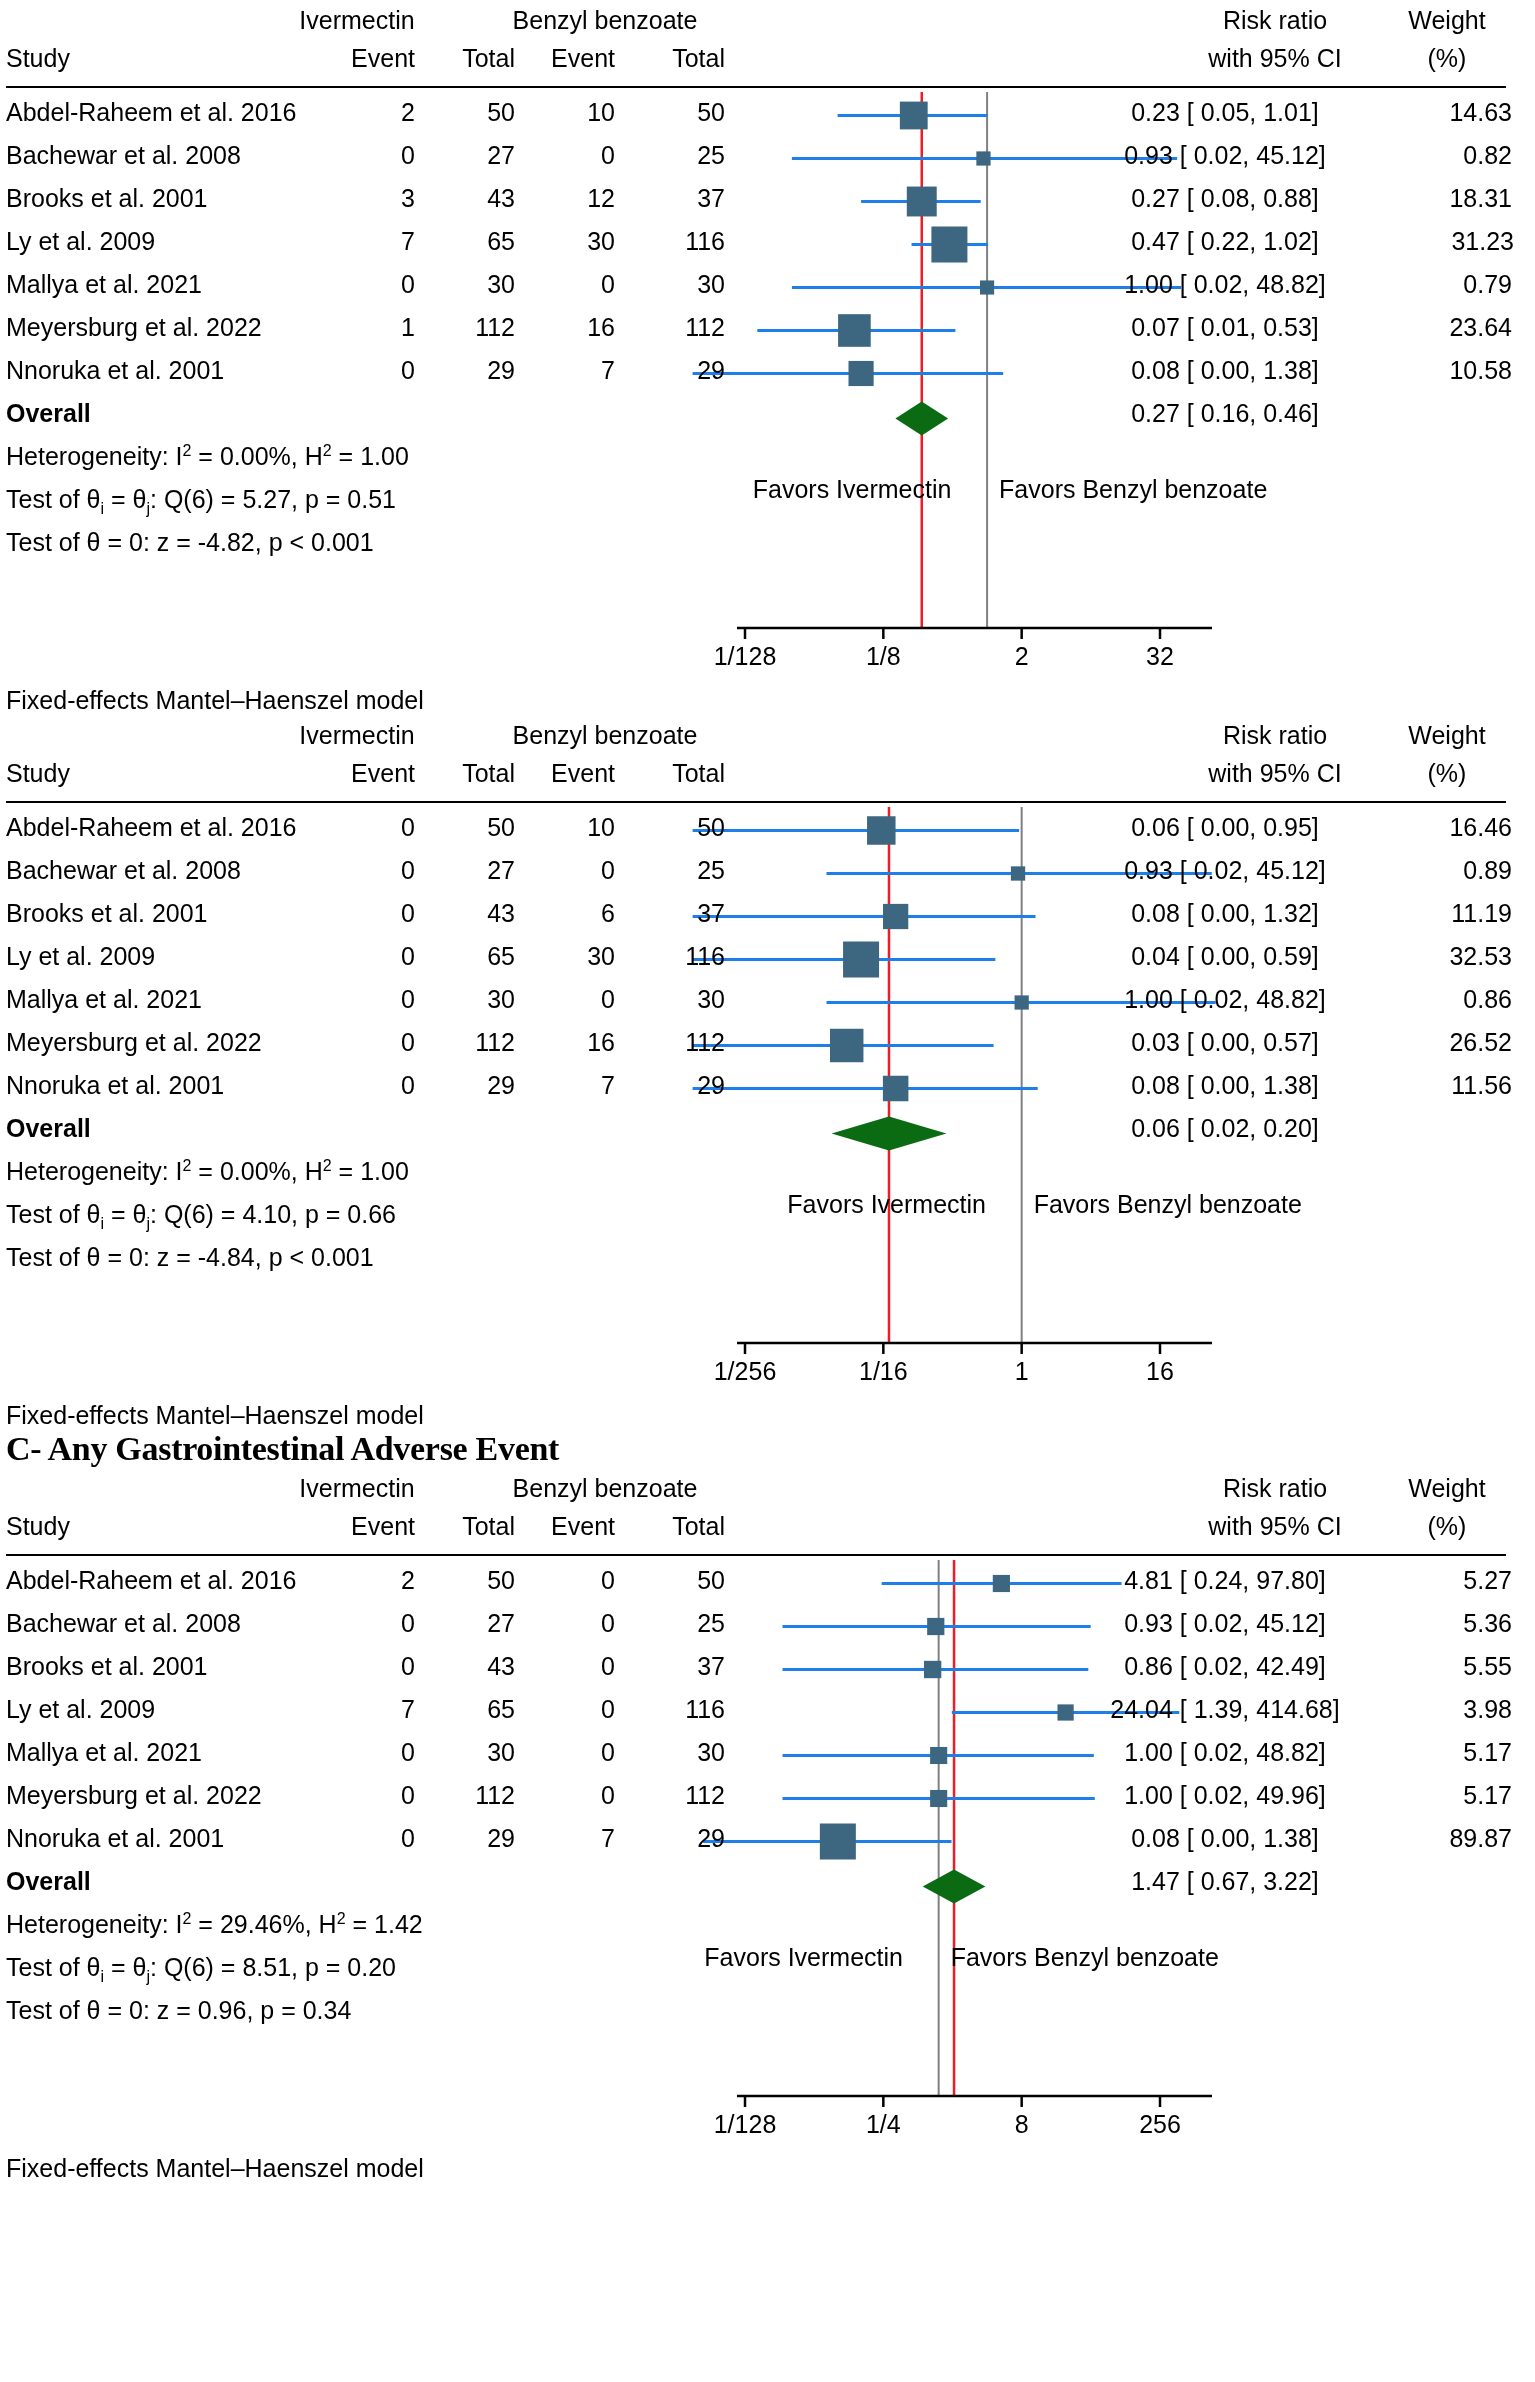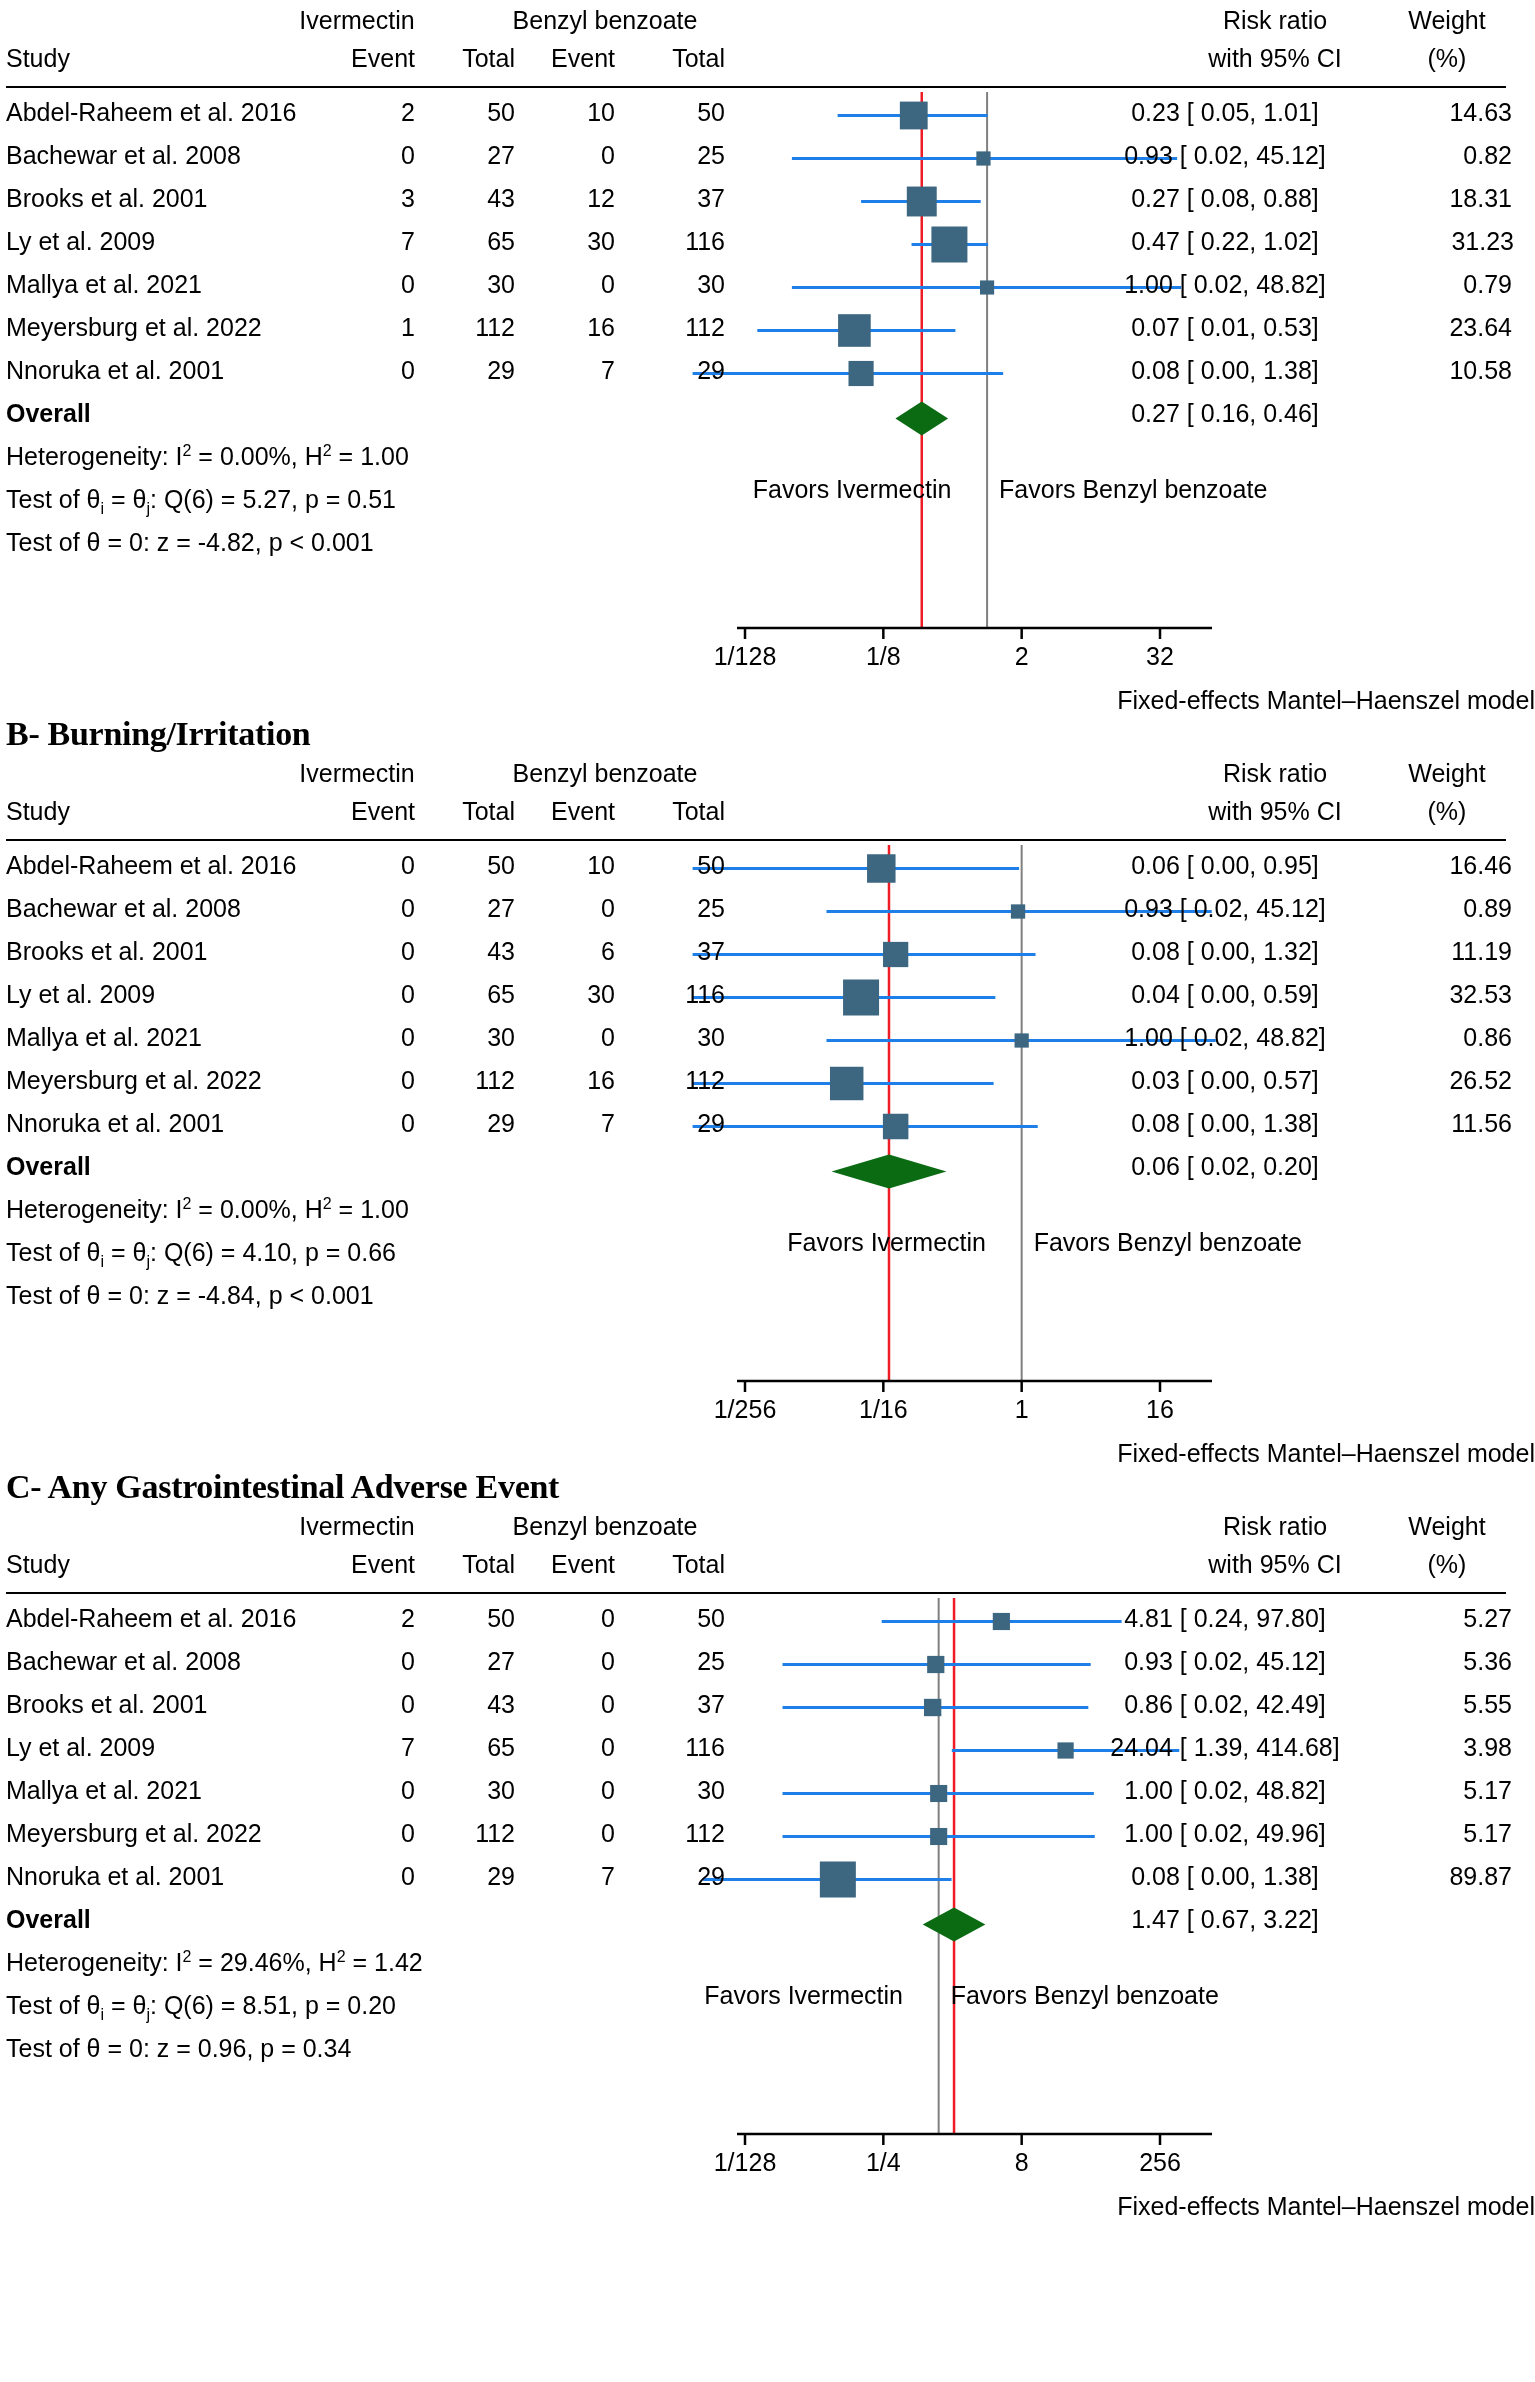--- a/index.html
+++ b/index.html
@@ -19,21 +19,21 @@
   .study{left:6px;text-align:left;}
   .num{text-align:right;}
   .rr{text-align:center;font-variant-numeric:tabular-nums;}
   .wt{text-align:right;}
   .bold{font-weight:bold;}
   .stats{position:relative;font-size:25px;}
   .stats .line{position:absolute;left:6px;white-space:nowrap;}
   sup{font-size:16px;vertical-align:super;}
   .plot{position:absolute;top:0;left:0;width:1535px;height:100%;
         pointer-events:none;}
-  .foot{font-size:25px;padding-left:6px;text-align:right;}
+  .foot{font-size:25px;padding-left:6px;}
   .favors{position:absolute;font-size:25px;white-space:nowrap;}
   .tick{position:absolute;font-size:25px;white-space:nowrap;
         transform:translateX(-50%);}
 </style>
 </head>
 <body>
 
 <div id="root">
     <div class="panel">
       <div class="hdr">
@@ -150,21 +150,20 @@
         <div class="favors" style="left:727.0833333333334px;top:383px;width:250px;text-align:center">Favors Ivermectin</div>
         <div class="favors" style="left:999.0833333333334px;top:383px;white-space:nowrap">Favors Benzyl benzoate</div>
         <div class="tick" style="left:745px;top:550px">1/128</div>
         <div class="tick" style="left:883.3333333333334px;top:550px">1/8</div>
         <div class="tick" style="left:1021.6666666666667px;top:550px">2</div>
         <div class="tick" style="left:1160px;top:550px">32</div>
       </div>
       <div class="foot">Fixed-effects Mantel–Haenszel model</div>
     </div>
     <div class="panel">
-      <div class="ptitle">B- Burning/Irritation</div>
       <div class="hdr">
         <div class="cell" style="left:257px;top:6px;width:200px;text-align:center">Ivermectin</div>
         <div class="cell" style="left:475px;top:6px;width:260px;text-align:center">Benzyl benzoate</div>
         <div class="cell" style="left:1160px;top:6px;width:230px;text-align:center">Risk ratio</div>
         <div class="cell" style="left:1382px;top:6px;width:130px;text-align:center">Weight</div>
         <div class="cell study" style="top:44px">Study</div>
         <div class="cell num" style="left:325px;top:44px;width:90px">Event</div>
         <div class="cell num" style="left:425px;top:44px;width:90px">Total</div>
         <div class="cell num" style="left:525px;top:44px;width:90px">Event</div>
         <div class="cell num" style="left:635px;top:44px;width:90px">Total</div>

